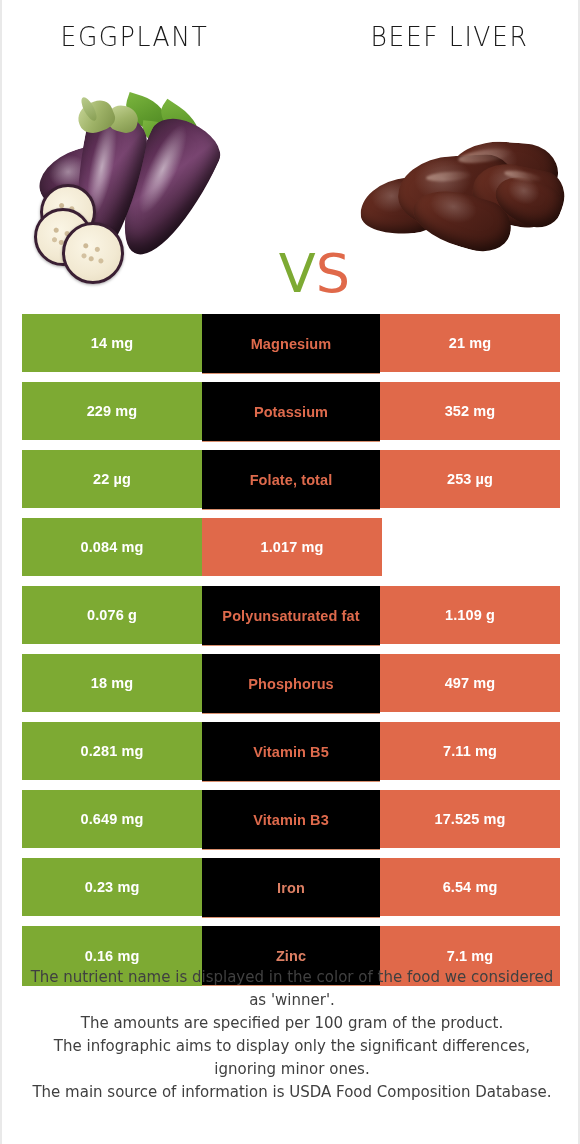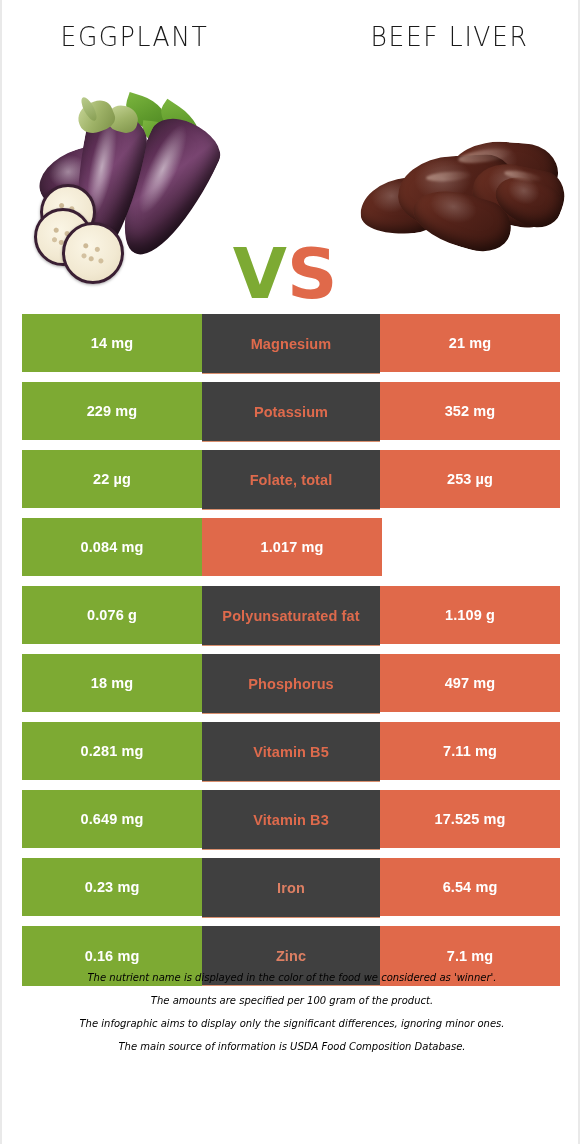--- a/index.html
+++ b/index.html
@@ -129,26 +129,26 @@
   .slice1 { left: 16px; top: 88px; width: 56px; height: 56px; }
   .slice2 { left: 10px; top: 112px; width: 58px; height: 58px; }
   .slice3 { left: 38px; top: 126px; width: 62px; height: 62px; }
 
   
   .vs {
     position: absolute;
     left: 218px;
     top: 142px;
     width: 130px;
-    font-size: 70px;
+    font-size: 54px;
     line-height: 80px;
-    font-weight: 700;
+    font-weight: 400;
     letter-spacing: 0px;
     font-family: "DejaVu Sans", sans-serif;
-    text-align: center;
+    text-align: right;
     z-index: 5;
   }
   .vs .v { color: #7daa33; }
   .vs .s { color: #e0694a; }
 
   
   .liver-wrap { left: 352px; top: 28px; width: 210px; height: 140px; }
 
   .lv {
     position: absolute;
@@ -194,21 +194,21 @@
     letter-spacing: .1px;
   }
   .cell-left {
     width: 180px;
     background: #7daa33;
     color: #ffffff;
     border-bottom: 2px solid #ffffff;
   }
   .cell-mid {
     width: 178px;
-    background: #404040;
+    background: #000000;
     border-bottom: 1px solid #d98f6e;
     font-weight: 700;
   }
   .cell-right {
     width: 180px;
     background: #e0694a;
     color: #ffffff;
     border-bottom: 2px solid #ffffff;
   }
   .row:last-child .cell-left,
@@ -216,25 +216,24 @@
   .win-red   { color: #de6a4c; }
   .win-red-soft { color: #dd7f63; font-weight: 600; }
 
   
   .footer {
     position: absolute;
     top: 966px;
     left: 22px;
     width: 536px;
     text-align: center;
-    font-size: 10px;
+    font-size: 15px;
     line-height: 23px;
-    color: #000000;
+    color: #404040;
     font-family: "DejaVu Sans", sans-serif;
-    font-style: italic;
   }
   .footer p { margin: 0; }
 </style>
 </head>
 <body>
 
 <div class="page">
 
   <div class="titles">
     <div class="title title-left">EGGPLANT</div>

